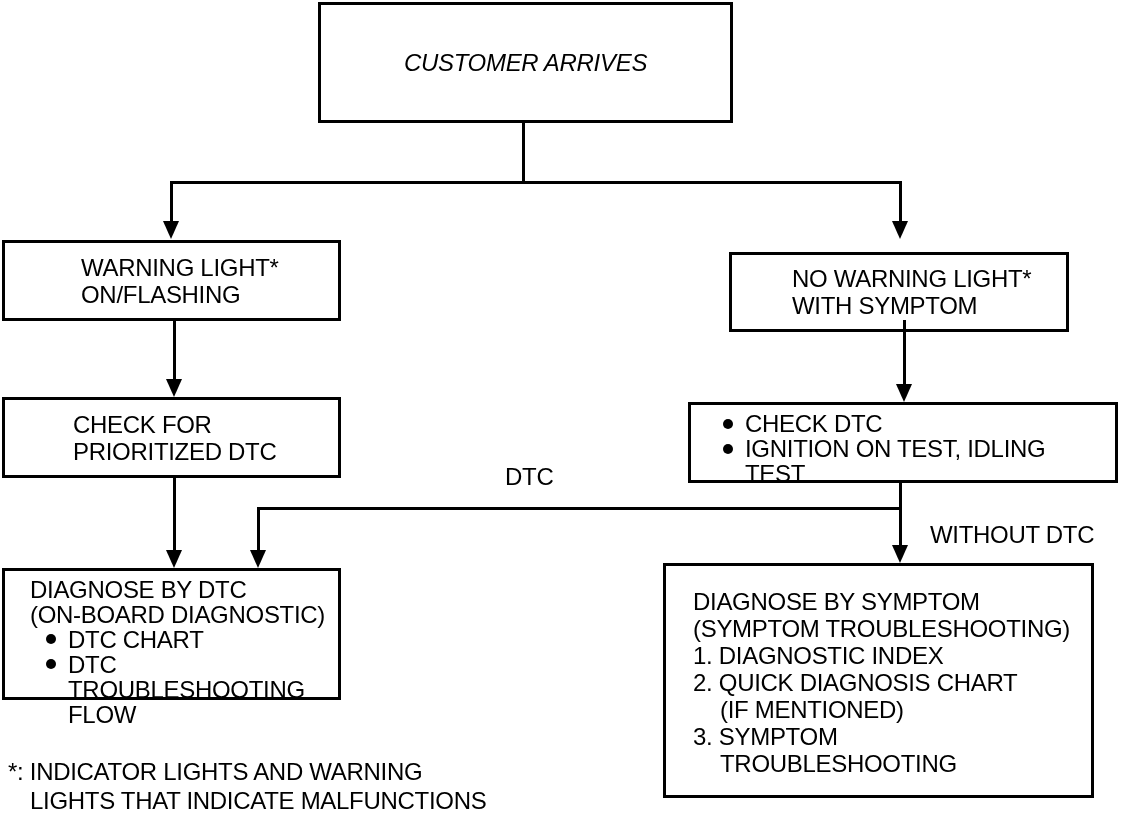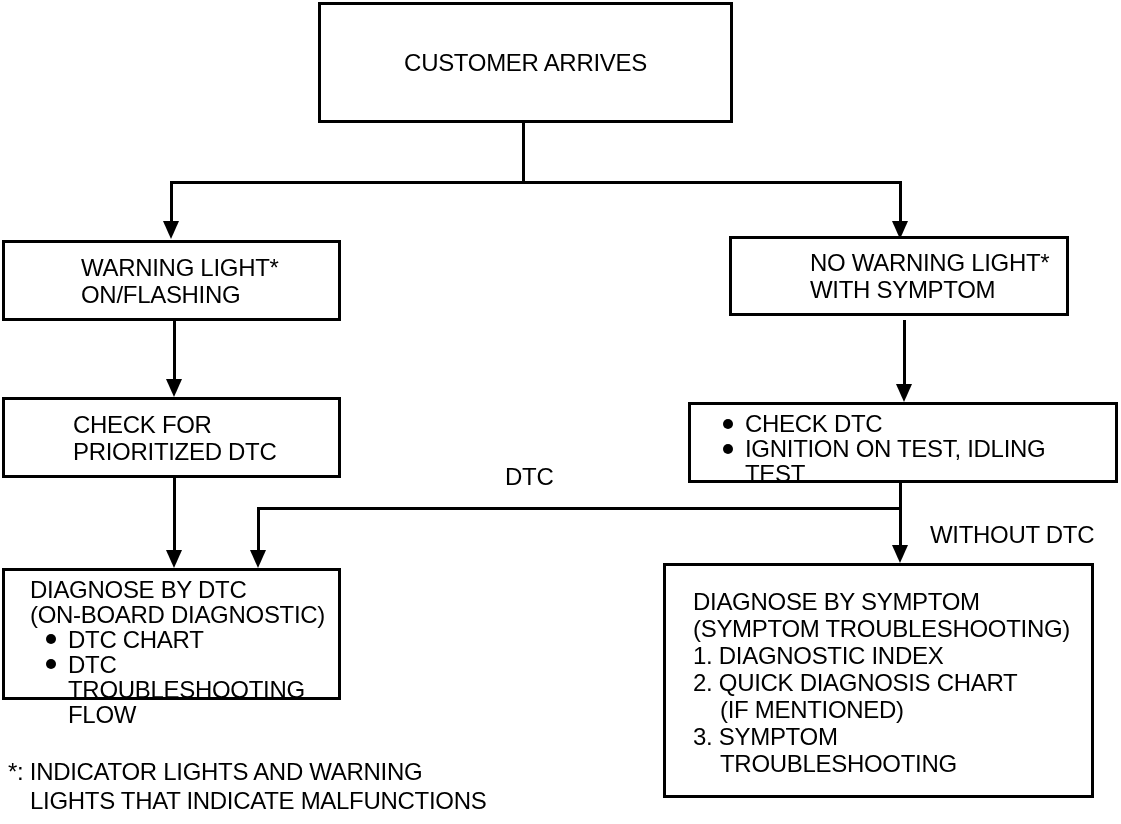--- a/index.html
+++ b/index.html
@@ -22,32 +22,33 @@
     position: absolute;
     border: 3px solid #000000;
     background: #ffffff;
     box-sizing: border-box;
   }
   .multiline { white-space: pre-line; }
   .center-both {
     display: flex;
     align-items: center;
     justify-content: center;
+    font-style: italic;
   }
   .vcenter {
     display: flex;
     flex-direction: column;
     justify-content: center;
   }
   .label { line-height: 27px; }
 
   
   #n-customer   { left: 318px; top: 2px;   width: 415px; height: 121px; }
   #n-warning    { left: 2px;   top: 240px; width: 339px; height: 81px;  padding-left: 76px; }
-  #n-nowarning  { left: 729px; top: 236px; width: 340px; height: 80px;  padding-left: 78px; }
+  #n-nowarning  { left: 729px; top: 252px; width: 340px; height: 80px;  padding-left: 60px; }
   #n-checkprio  { left: 2px;   top: 397px; width: 339px; height: 81px;  padding-left: 68px; }
   #n-checkdtc   { left: 688px; top: 402px; width: 430px; height: 81px;  padding: 6px 0 0 32px; }
   #n-diagdtc    { left: 2px;   top: 568px; width: 339px; height: 132px; padding: 6px 0 11px 25px; }
   #n-diagsym    { left: 663px; top: 563px; width: 431px; height: 235px; padding: 22px 0 0 27px; }
 
   #n-checkdtc .label, #n-checkdtc .bullet-text { line-height: 25px; }
   #n-diagdtc  .label, #n-diagdtc  .bullet-text { line-height: 25px; }
 
   
   .bullet-item {

